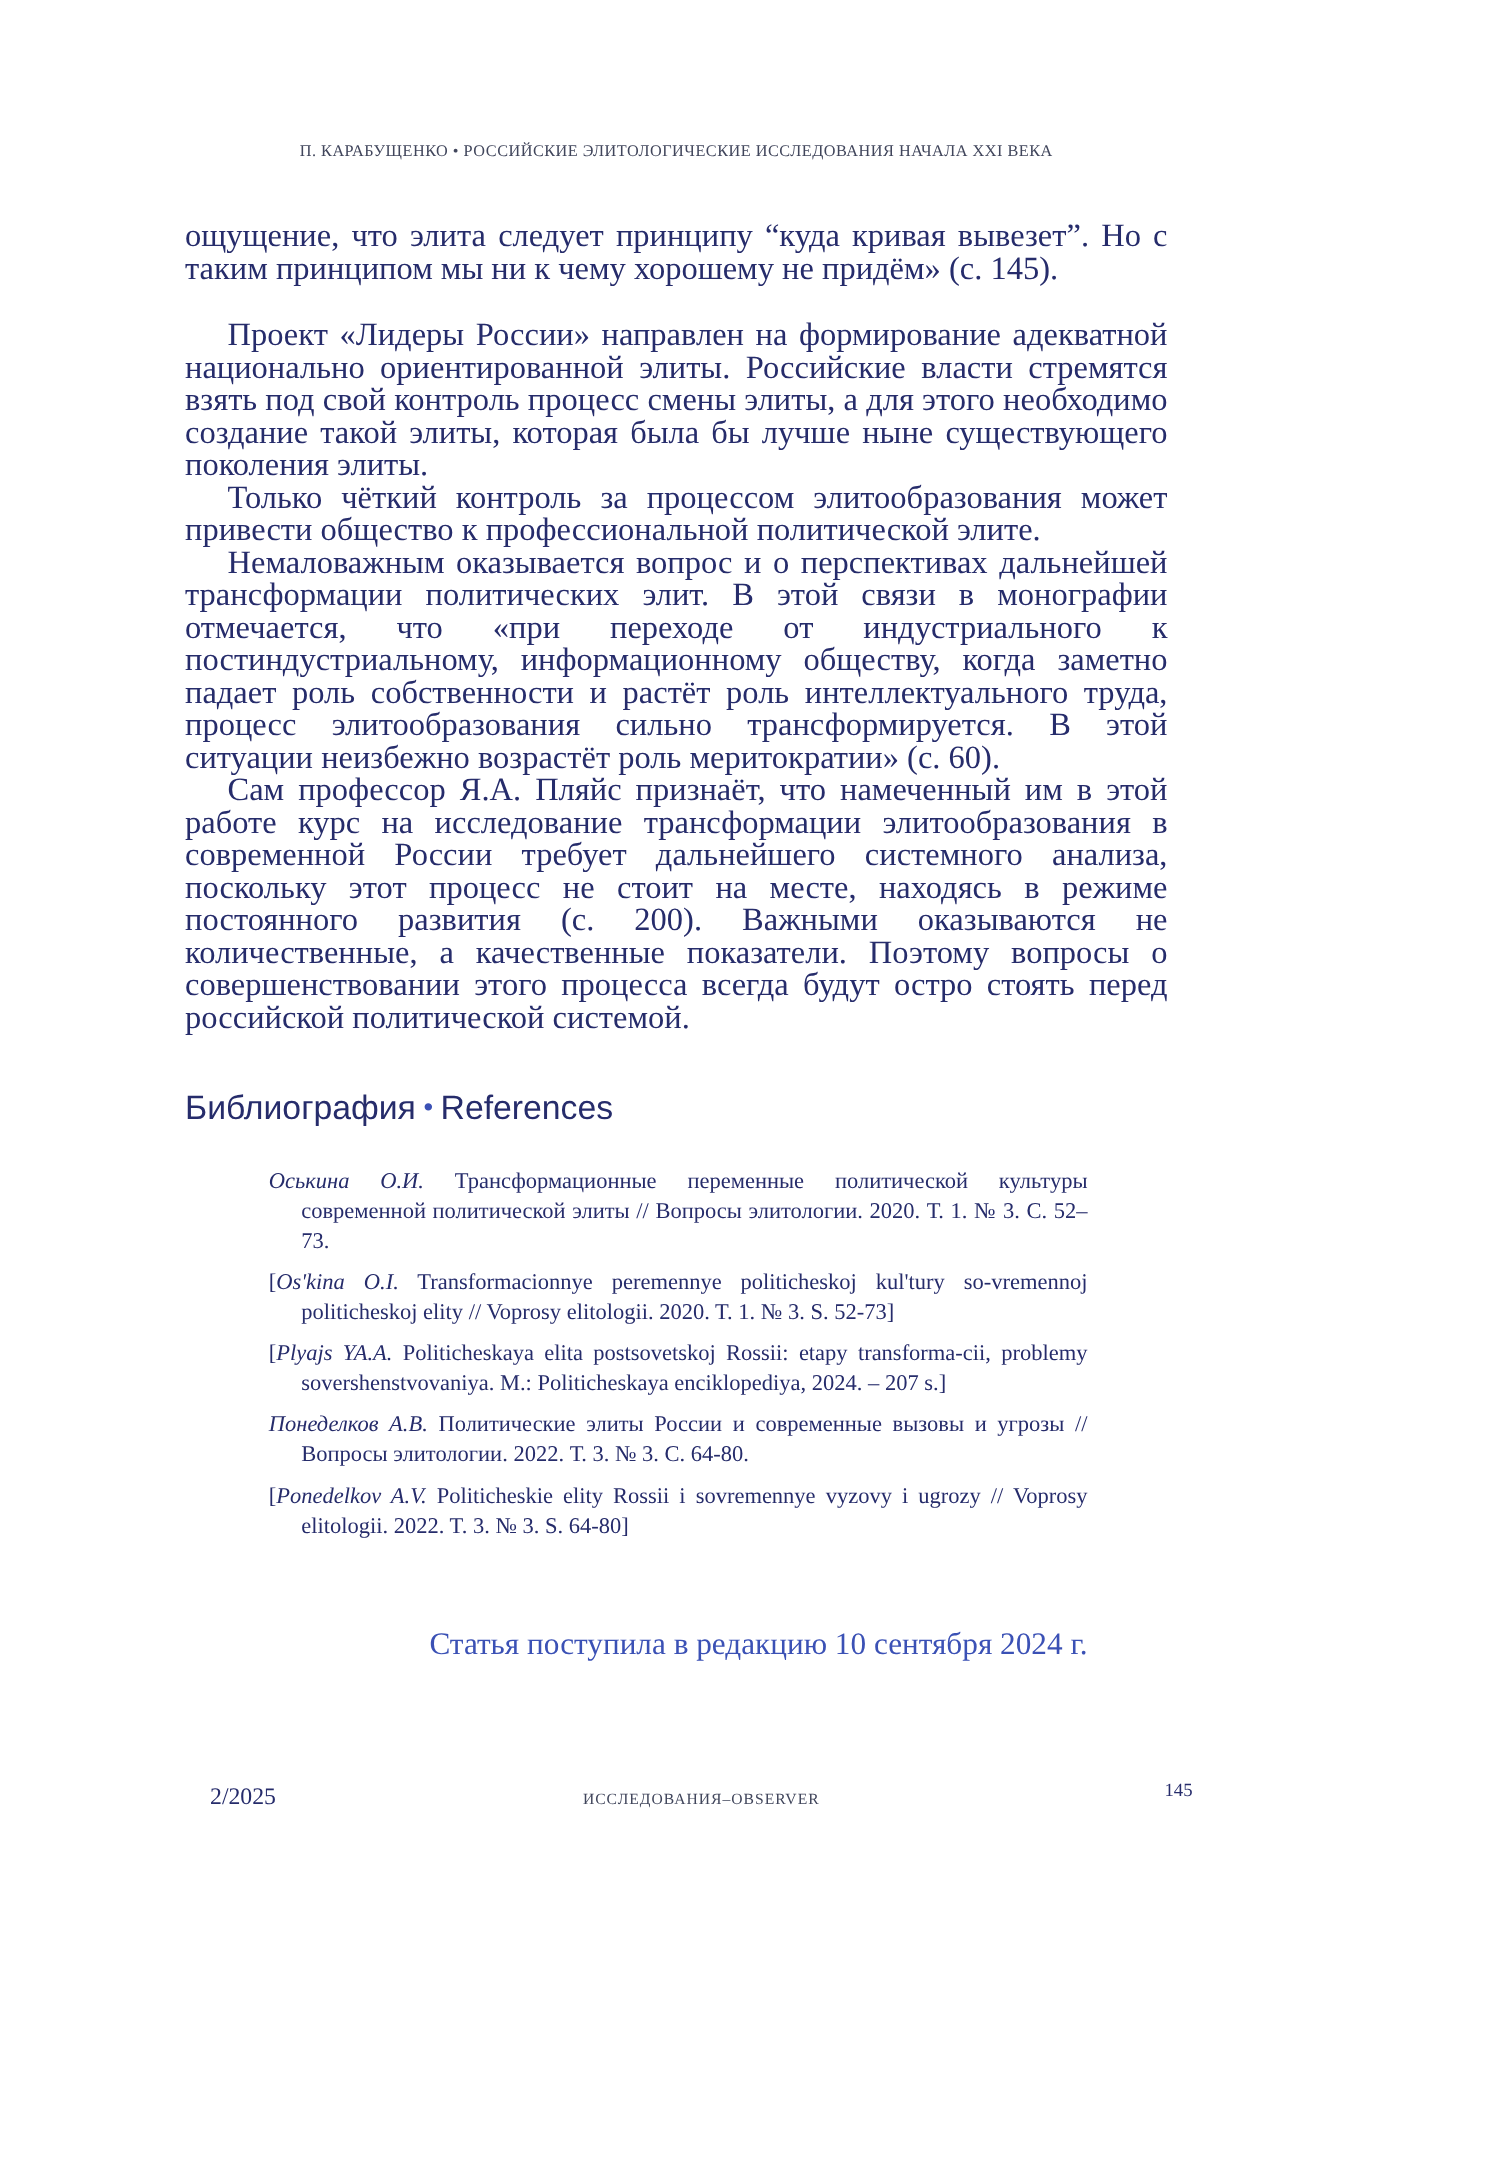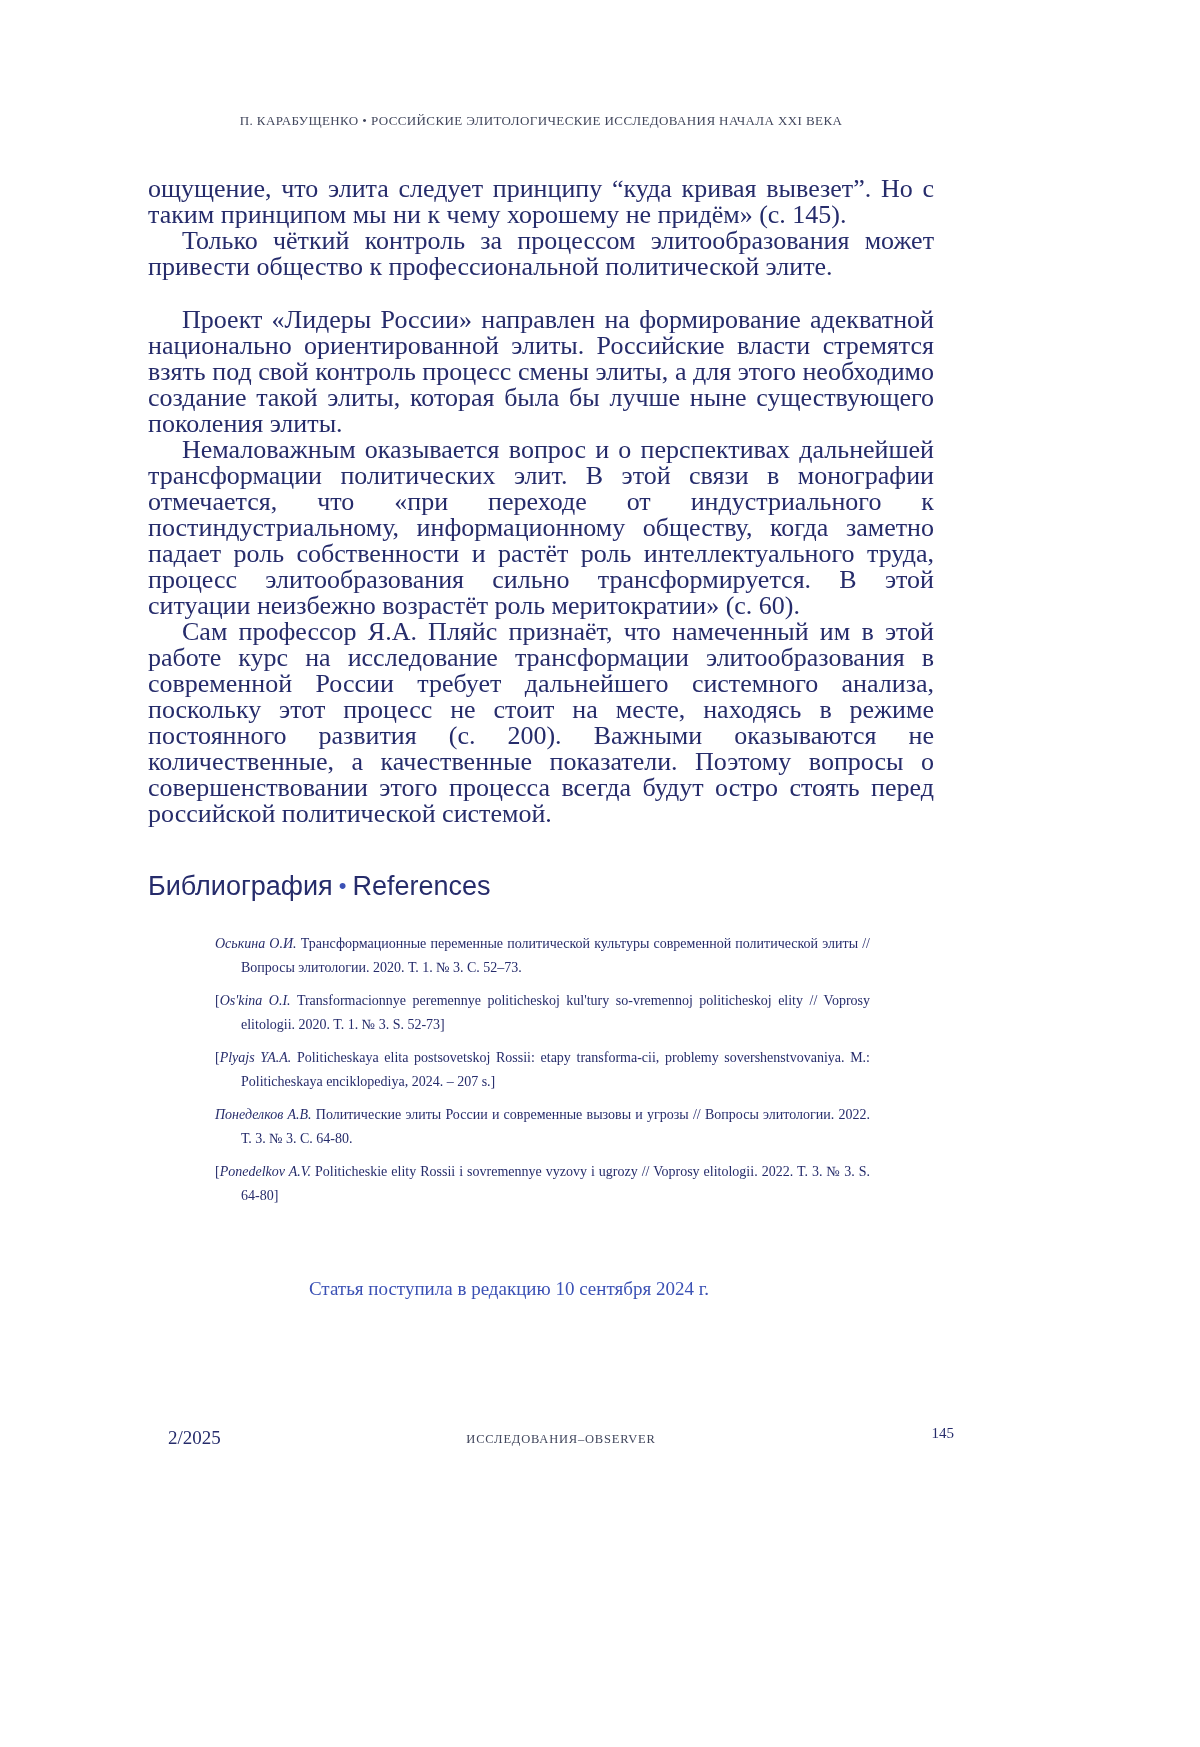--- a/index.html
+++ b/index.html
@@ -51,31 +51,31 @@
     font-size: 22px;
     padding: 0 6px;
     vertical-align: 2px;
   }
   .references {
     padding-left: 67px;
     padding-right: 64px;
   }
   .ref {
     margin: 0 0 9px 0;
-    font-size: 14px;
+    font-size: 18px;
     line-height: 24px;
     text-align: justify;
     padding-left: 26px;
     text-indent: -26px;
   }
   .ref-author { font-style: italic; }
   .submission {
     margin: 70px 64px 0 0;
-    text-align: center;
-    font-size: 19px;
+    text-align: right;
+    font-size: 25px;
     color: #3b51b5;
   }
   .page-footer {
     position: absolute;
     top: 1425px;
     left: 148px;
     width: 786px;
     height: 30px;
     margin-left: 20px;
   }
@@ -107,22 +107,22 @@
 </head>
 <body>
 
 <div class="page">
 
   <div class="running-header">П. КАРАБУЩЕНКО • РОССИЙСКИЕ ЭЛИТОЛОГИЧЕСКИЕ ИССЛЕДОВАНИЯ НАЧАЛА XXI ВЕКА</div>
 
   <div class="content">
 
     <p class="body-par">ощущение, что элита следует принципу “куда кривая вывезет”. Но с таким принципом мы ни к чему хорошему не придём» (с. 145).</p>
+    <p class="body-par indent section-gap">Проект «Лидеры России» направлен на формирование адекватной национально ориентированной элиты. Российские власти стремятся взять под свой контроль процесс смены элиты, а для этого необходимо создание такой элиты, которая была бы лучше ныне существующего поколения элиты.</p>
     <p class="body-par indent">Только чёткий контроль за процессом элитообразования может привести общество к профессиональной политической элите.</p>
-    <p class="body-par indent section-gap">Проект «Лидеры России» направлен на формирование адекватной национально ориентированной элиты. Российские власти стремятся взять под свой контроль процесс смены элиты, а для этого необходимо создание такой элиты, которая была бы лучше ныне существующего поколения элиты.</p>
     <p class="body-par indent">Немаловажным оказывается вопрос и о перспективах дальнейшей трансформации политических элит. В этой связи в монографии отмечается, что «при переходе от индустриального к постиндустриальному, информационному обществу, когда заметно падает роль собственности и растёт роль интеллектуального труда, процесс элитообразования сильно трансформируется. В этой ситуации неизбежно возрастёт роль меритократии» (с. 60).</p>
     <p class="body-par indent">Сам профессор Я.А. Пляйс признаёт, что намеченный им в этой работе курс на исследование трансформации элитообразования в современной России требует дальнейшего системного анализа, поскольку этот процесс не стоит на месте, находясь в режиме постоянного развития (с. 200). Важными оказываются не количественные, а качественные показатели. Поэтому вопросы о совершенствовании этого процесса всегда будут остро стоять перед российской политической системой.</p>
 
     <h2 class="biblio-heading"><span>Библиография</span><span class="dot">•</span><span>References</span></h2>
 
     <div class="references">
 
       <p class="ref"><span></span><i class="ref-author">Оськина О.И.</i><span> Трансформационные переменные политической культуры современной политической элиты // Вопросы элитологии. 2020. Т. 1. № 3. С. 52–73.</span></p>
 
       <p class="ref"><span>[</span><i class="ref-author">Os'kina O.I.</i><span> Transformacionnye peremennye politicheskoj kul'tury so-vremennoj politicheskoj elity // Voprosy elitologii. 2020. T. 1. № 3. S. 52-73]</span></p>

